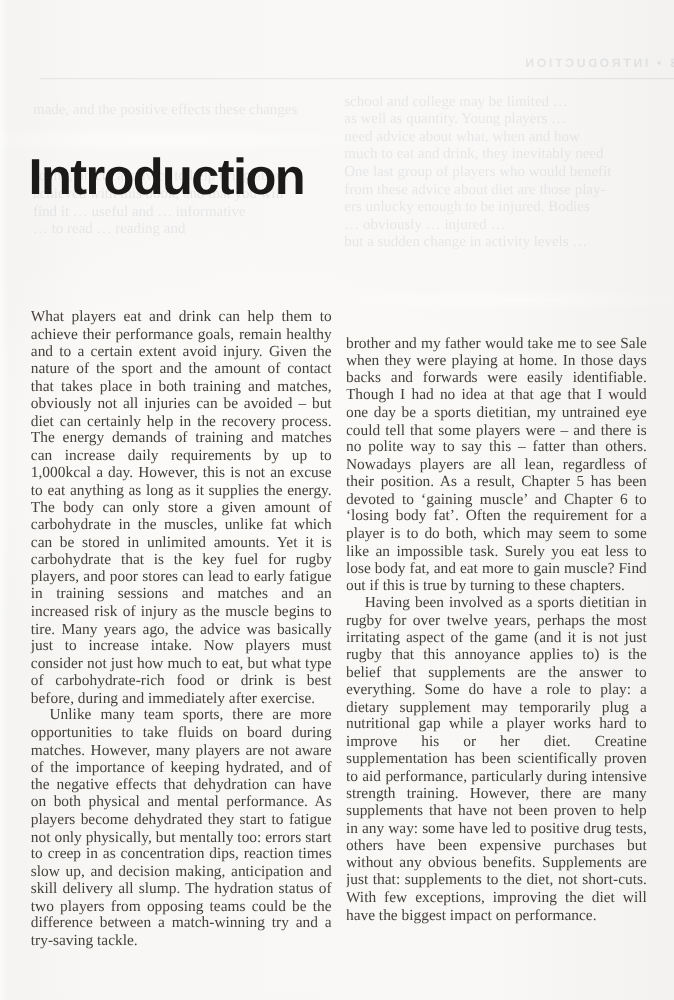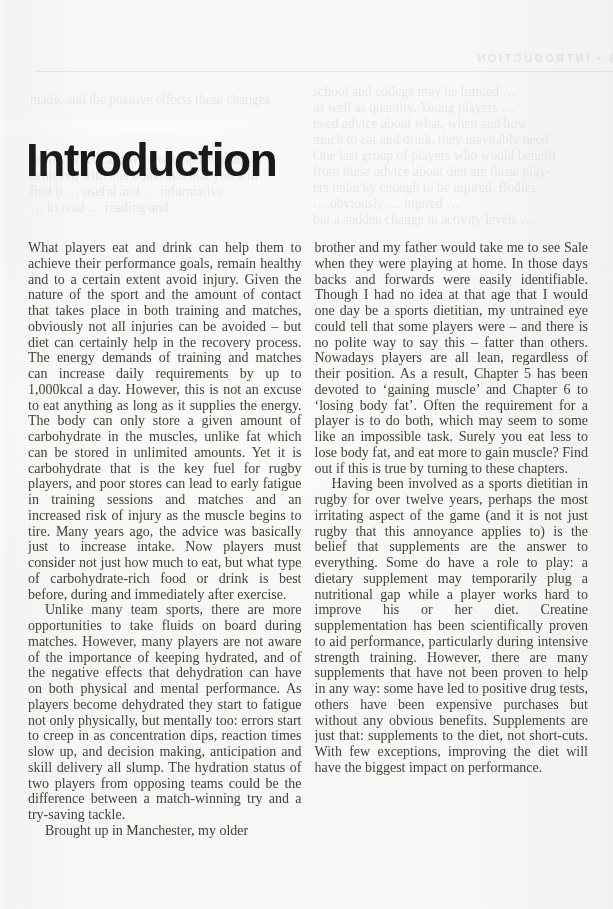--- a/index.html
+++ b/index.html
@@ -39,20 +39,21 @@
   }
   .cols {
     position: absolute;
     left: 28px;
     top: 240px;
     width: 560px;
     height: 665px;
     display: flex;
     gap: 13px;
     z-index: 2;
+    align-items: center;
   }
   .col {
     flex: 1 1 0;
     min-width: 0;
     font-size: 14px;
     line-height: 15.75px;
     color: #45413c;
     text-align: justify;
     overflow: hidden;
   }
@@ -127,21 +128,20 @@
     <div class="gline">… obviously … injured …</div>
     <div class="gline">but a sudden change in activity levels …</div>
   </div>
 
   <h1 class="title">Introduction</h1>
 
   <div class="cols">
     <div class="col">
       <p>What players eat and drink can help them to achieve their performance goals, remain healthy and to a certain extent avoid injury. Given the nature of the sport and the amount of contact that takes place in both training and matches, obviously not all injuries can be avoided – but diet can certainly help in the recovery process. The energy demands of training and matches can increase daily requirements by up to 1,000kcal a day. However, this is not an excuse to eat anything as long as it supplies the energy. The body can only store a given amount of carbohydrate in the muscles, unlike fat which can be stored in unlimited amounts. Yet it is carbohydrate that is the key fuel for rugby players, and poor stores can lead to early fatigue in training sessions and matches and an increased risk of injury as the muscle begins to tire. Many years ago, the advice was basically just to increase intake. Now players must consider not just how much to eat, but what type of carbohydrate-rich food or drink is best before, during and immediately after exercise.</p>
       <p class="indent">Unlike many team sports, there are more opportunities to take fluids on board during matches. However, many players are not aware of the importance of keeping hydrated, and of the negative effects that dehydration can have on both physical and mental performance. As players become dehydrated they start to fatigue not only physically, but mentally too: errors start to creep in as concentration dips, reaction times slow up, and decision making, anticipation and skill delivery all slump. The hydration status of two players from opposing teams could be the difference between a match-winning try and a try-saving tackle.</p>
-      <p class="indent">Brought up in Manchester, my older</p>
     </div>
     <div class="col">
       <p>brother and my father would take me to see Sale when they were playing at home. In those days backs and forwards were easily identifiable. Though I had no idea at that age that I would one day be a sports dietitian, my untrained eye could tell that some players were – and there is no polite way to say this – fatter than others. Nowadays players are all lean, regardless of their position. As a result, Chapter 5 has been devoted to ‘gaining muscle’ and Chapter 6 to ‘losing body fat’. Often the requirement for a player is to do both, which may seem to some like an impossible task. Surely you eat less to lose body fat, and eat more to gain muscle? Find out if this is true by turning to these chapters.</p>
       <p class="indent">Having been involved as a sports dietitian in rugby for over twelve years, perhaps the most irritating aspect of the game (and it is not just rugby that this annoyance applies to) is the belief that supplements are the answer to everything. Some do have a role to play: a dietary supplement may temporarily plug a nutritional gap while a player works hard to improve his or her diet. Creatine supplementation has been scientifically proven to aid performance, particularly during intensive strength training. However, there are many supplements that have not been proven to help in any way: some have led to positive drug tests, others have been expensive purchases but without any obvious benefits. Supplements are just that: supplements to the diet, not short-cuts. With few exceptions, improving the diet will have the biggest impact on performance.</p>
     </div>
   </div>
 
 </div>
 
 </body></html>

